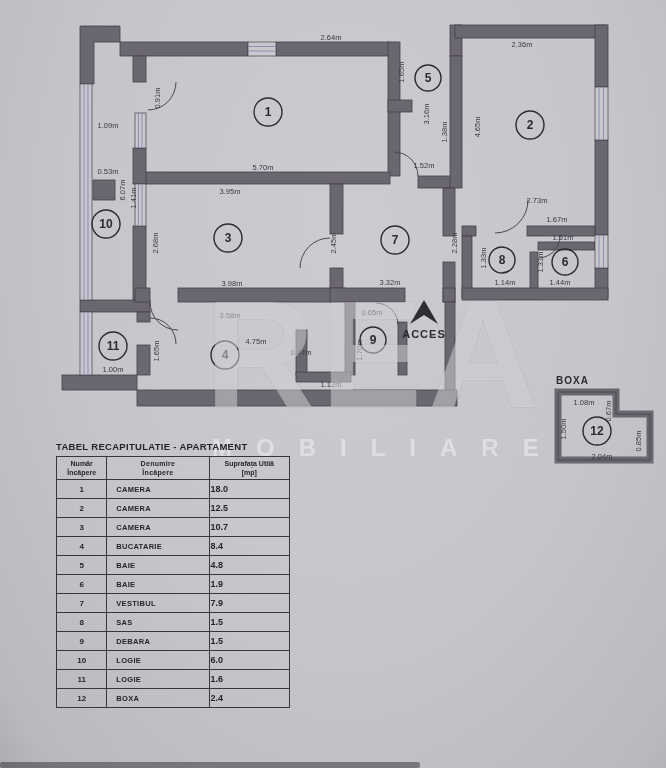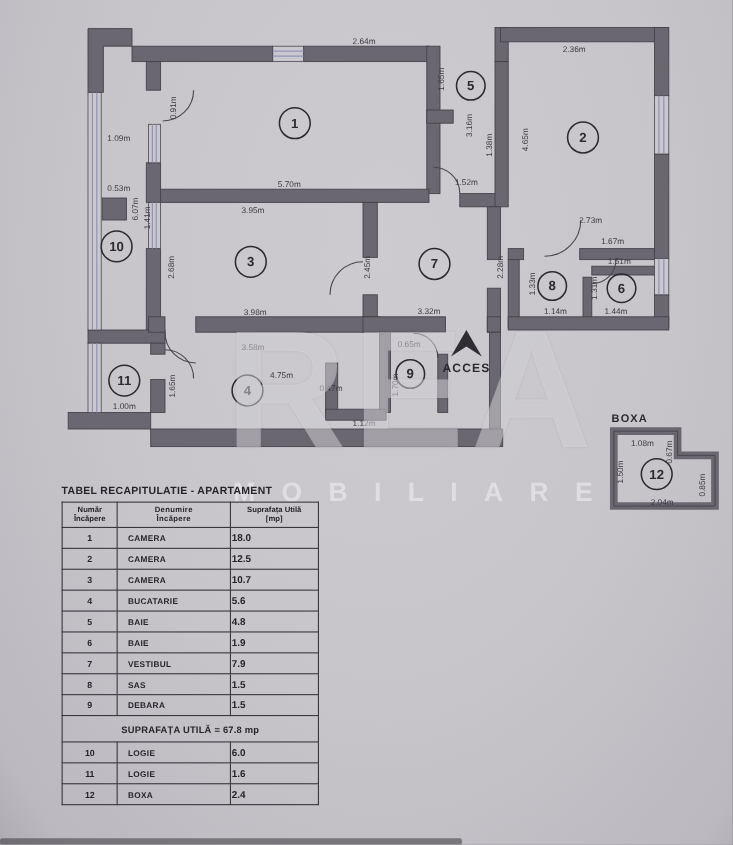--- a/index.html
+++ b/index.html
@@ -247,21 +247,21 @@
           <td class="c-area">12.5</td>
         </tr>
         <tr class="data">
           <td class="c-nr">3</td>
           <td class="c-name">CAMERA</td>
           <td class="c-area">10.7</td>
         </tr>
         <tr class="data">
           <td class="c-nr">4</td>
           <td class="c-name">BUCATARIE</td>
-          <td class="c-area">5.6</td>
+          <td class="c-area">8.4</td>
         </tr>
         <tr class="data">
           <td class="c-nr">5</td>
           <td class="c-name">BAIE</td>
           <td class="c-area">4.8</td>
         </tr>
         <tr class="data">
           <td class="c-nr">6</td>
           <td class="c-name">BAIE</td>
           <td class="c-area">1.9</td>
@@ -274,23 +274,20 @@
         <tr class="data">
           <td class="c-nr">8</td>
           <td class="c-name">SAS</td>
           <td class="c-area">1.5</td>
         </tr>
         <tr class="data">
           <td class="c-nr">9</td>
           <td class="c-name">DEBARA</td>
           <td class="c-area">1.5</td>
         </tr>
-        <tr>
-          <td class="merge" colspan="3">SUPRAFAȚA UTILĂ = 67.8 mp</td>
-        </tr>
         <tr class="data">
           <td class="c-nr">10</td>
           <td class="c-name">LOGIE</td>
           <td class="c-area">6.0</td>
         </tr>
         <tr class="data">
           <td class="c-nr">11</td>
           <td class="c-name">LOGIE</td>
           <td class="c-area">1.6</td>
         </tr>

